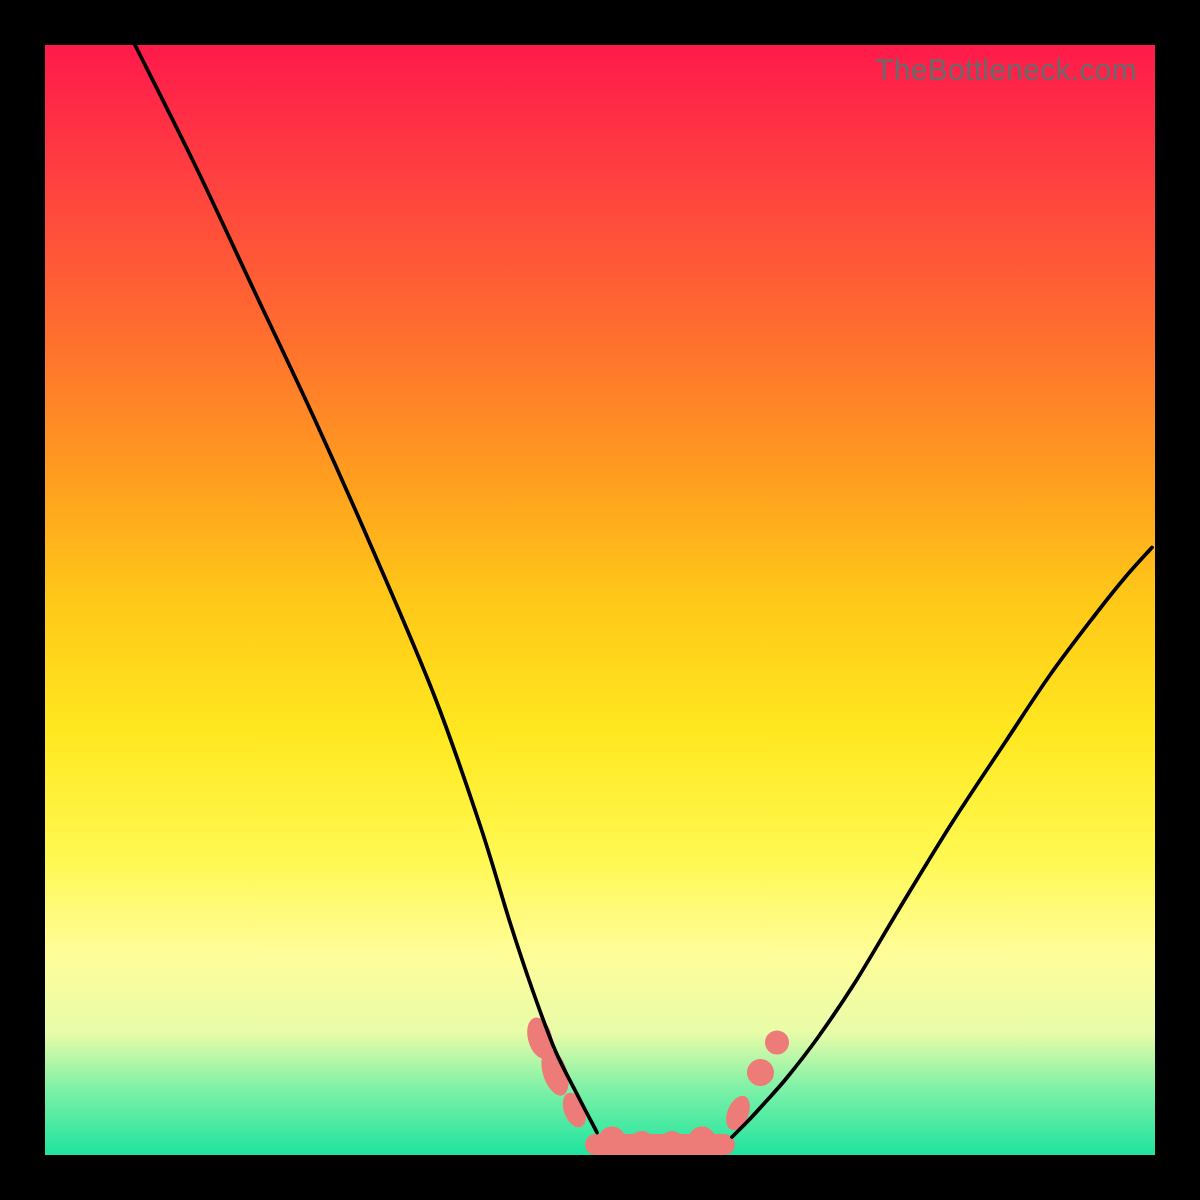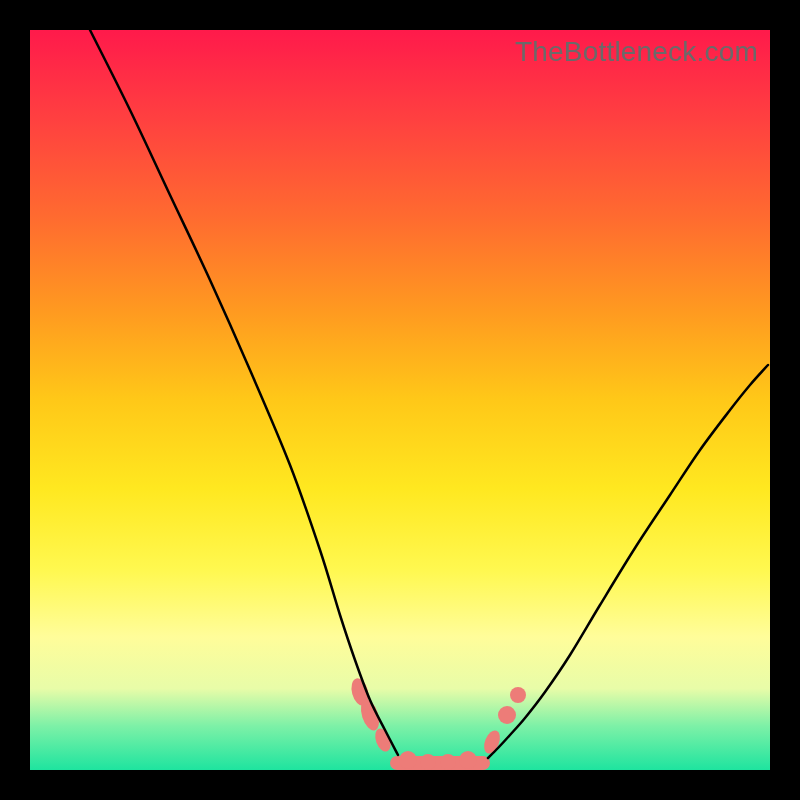--- a/index.html
+++ b/index.html
@@ -38,21 +38,21 @@
       #e8fca8 89%,
       #7ef1a7 94%,
       #1ee49f 100%
     );
   }
   .watermark {
     position: absolute;
     top: 6px;
     right: 12px;
     color: #6a6a6a;
-    font-size: 28px;
+    font-size: 20px;
     letter-spacing: 0.2px;
     user-select: none;
   }
   svg {
     position: absolute;
     top: 0;
     left: 0;
   }
 </style>
 </head>

